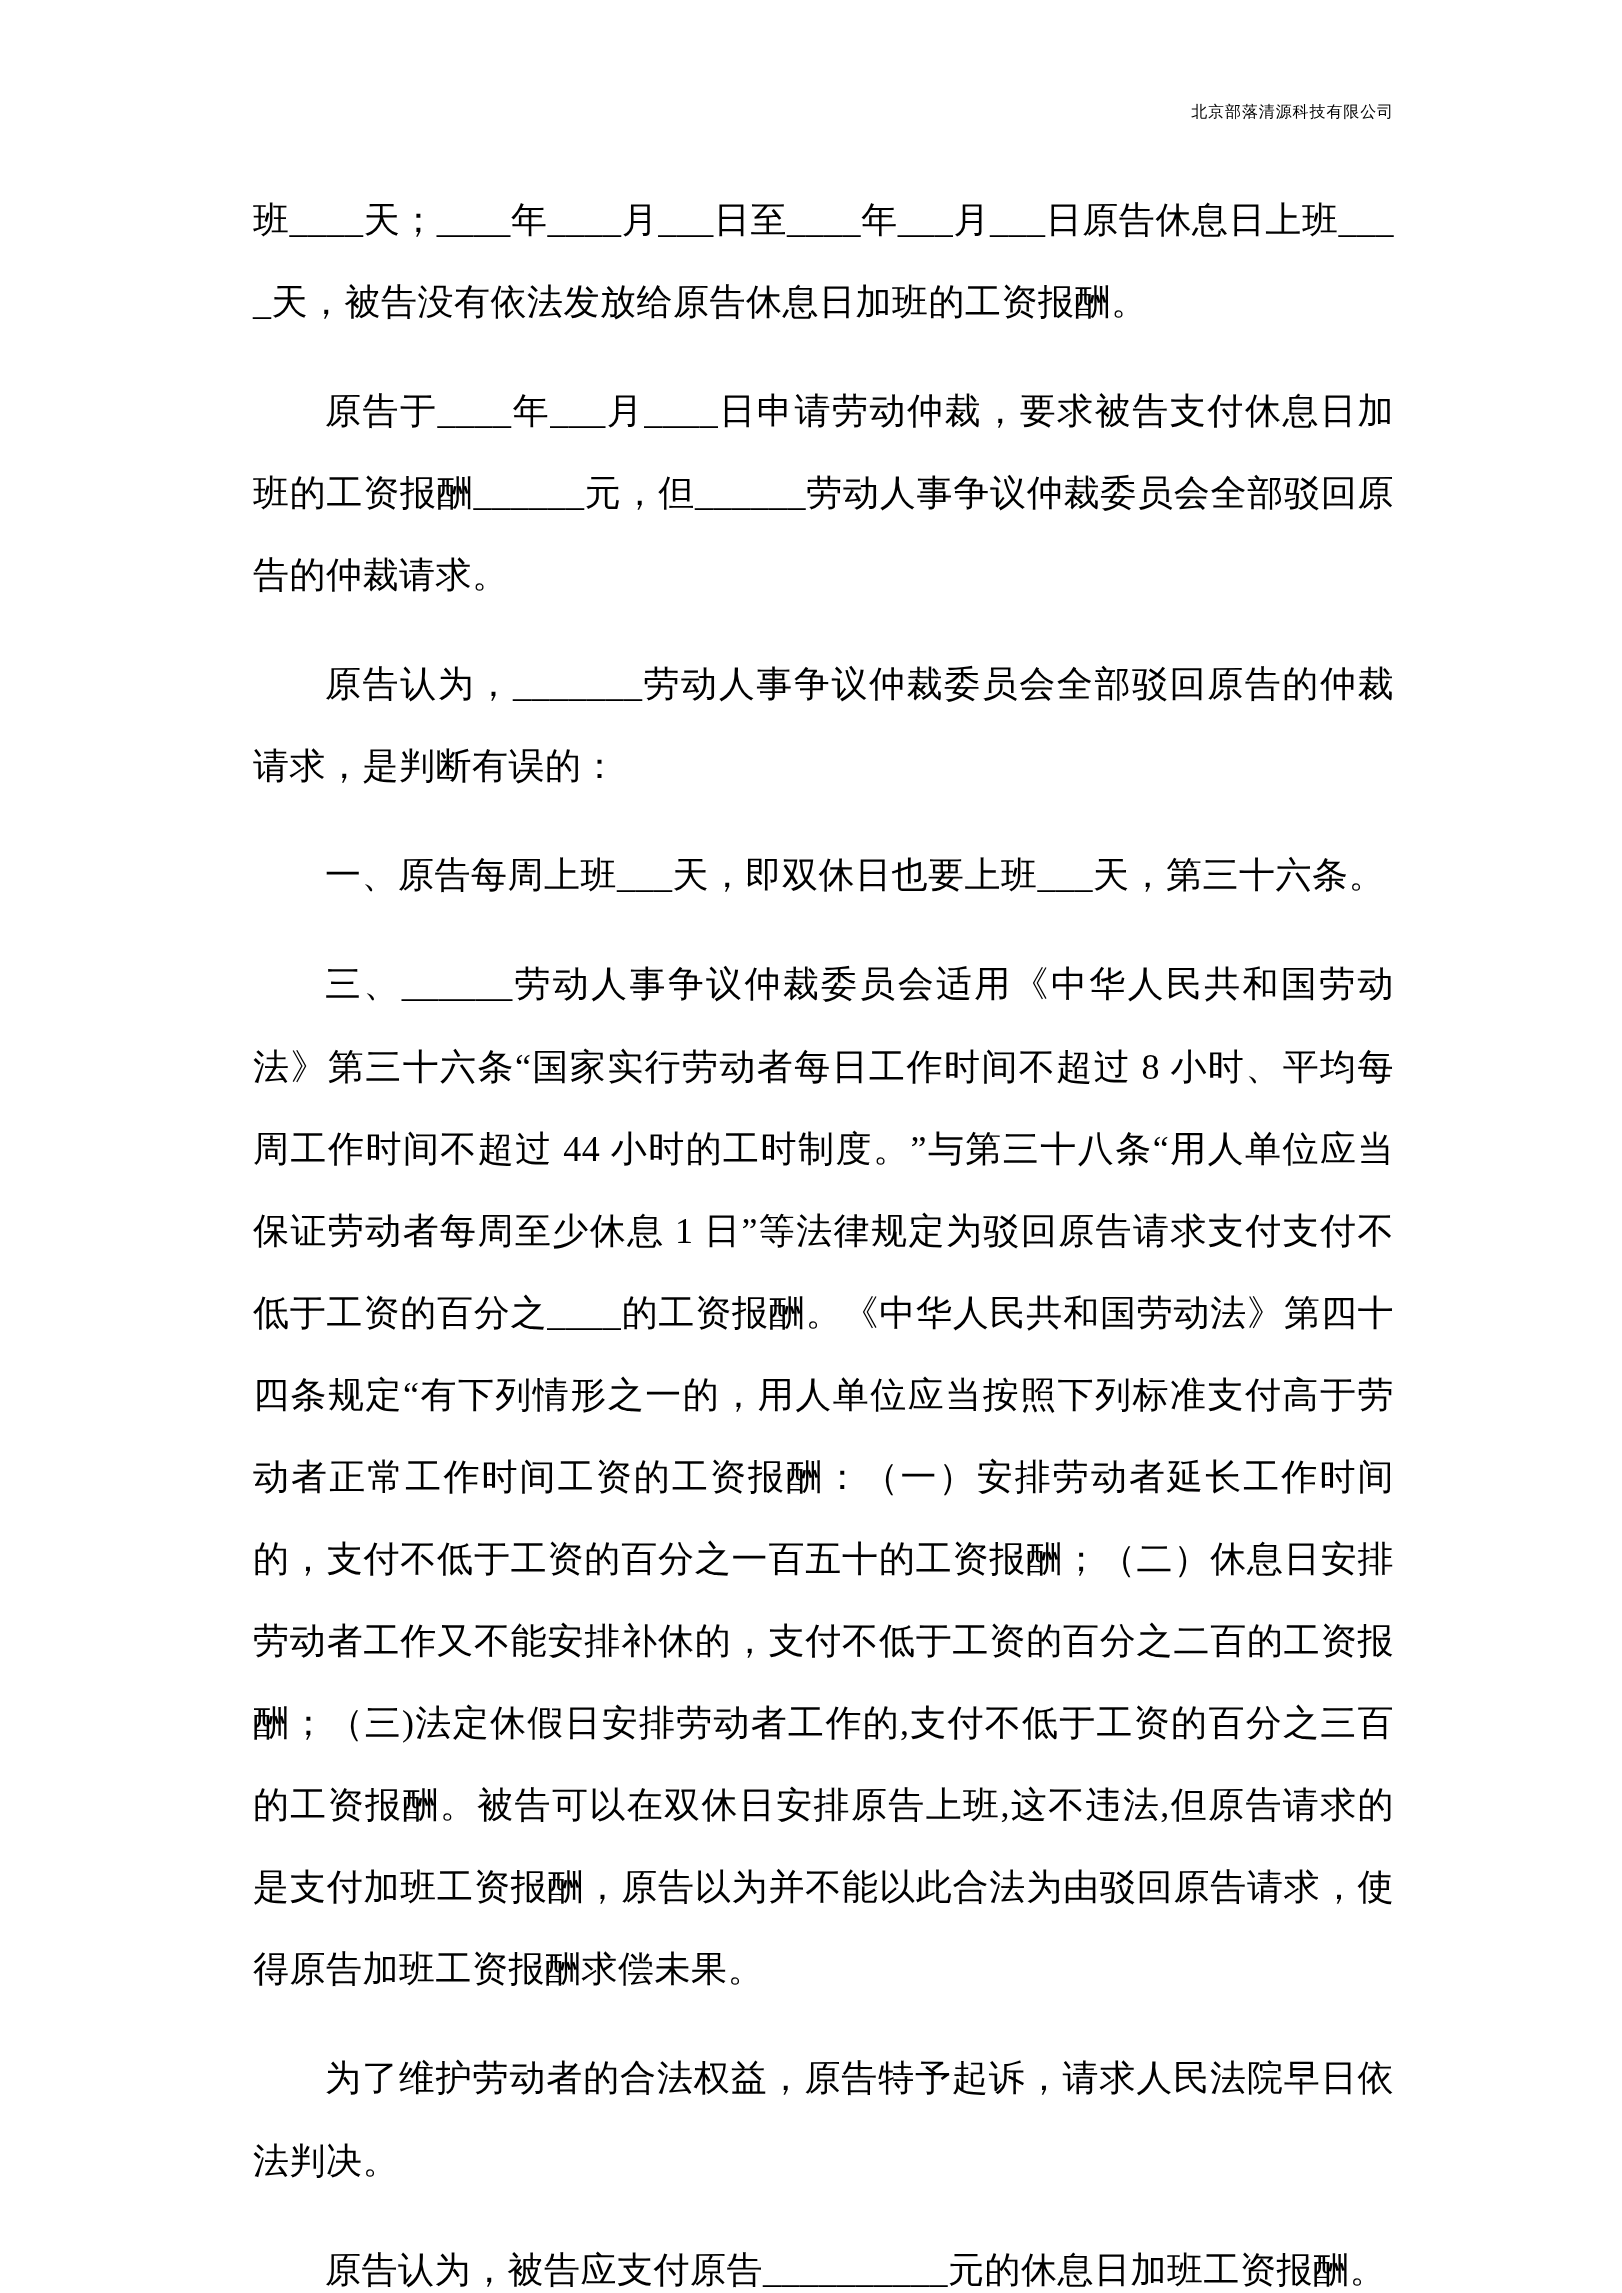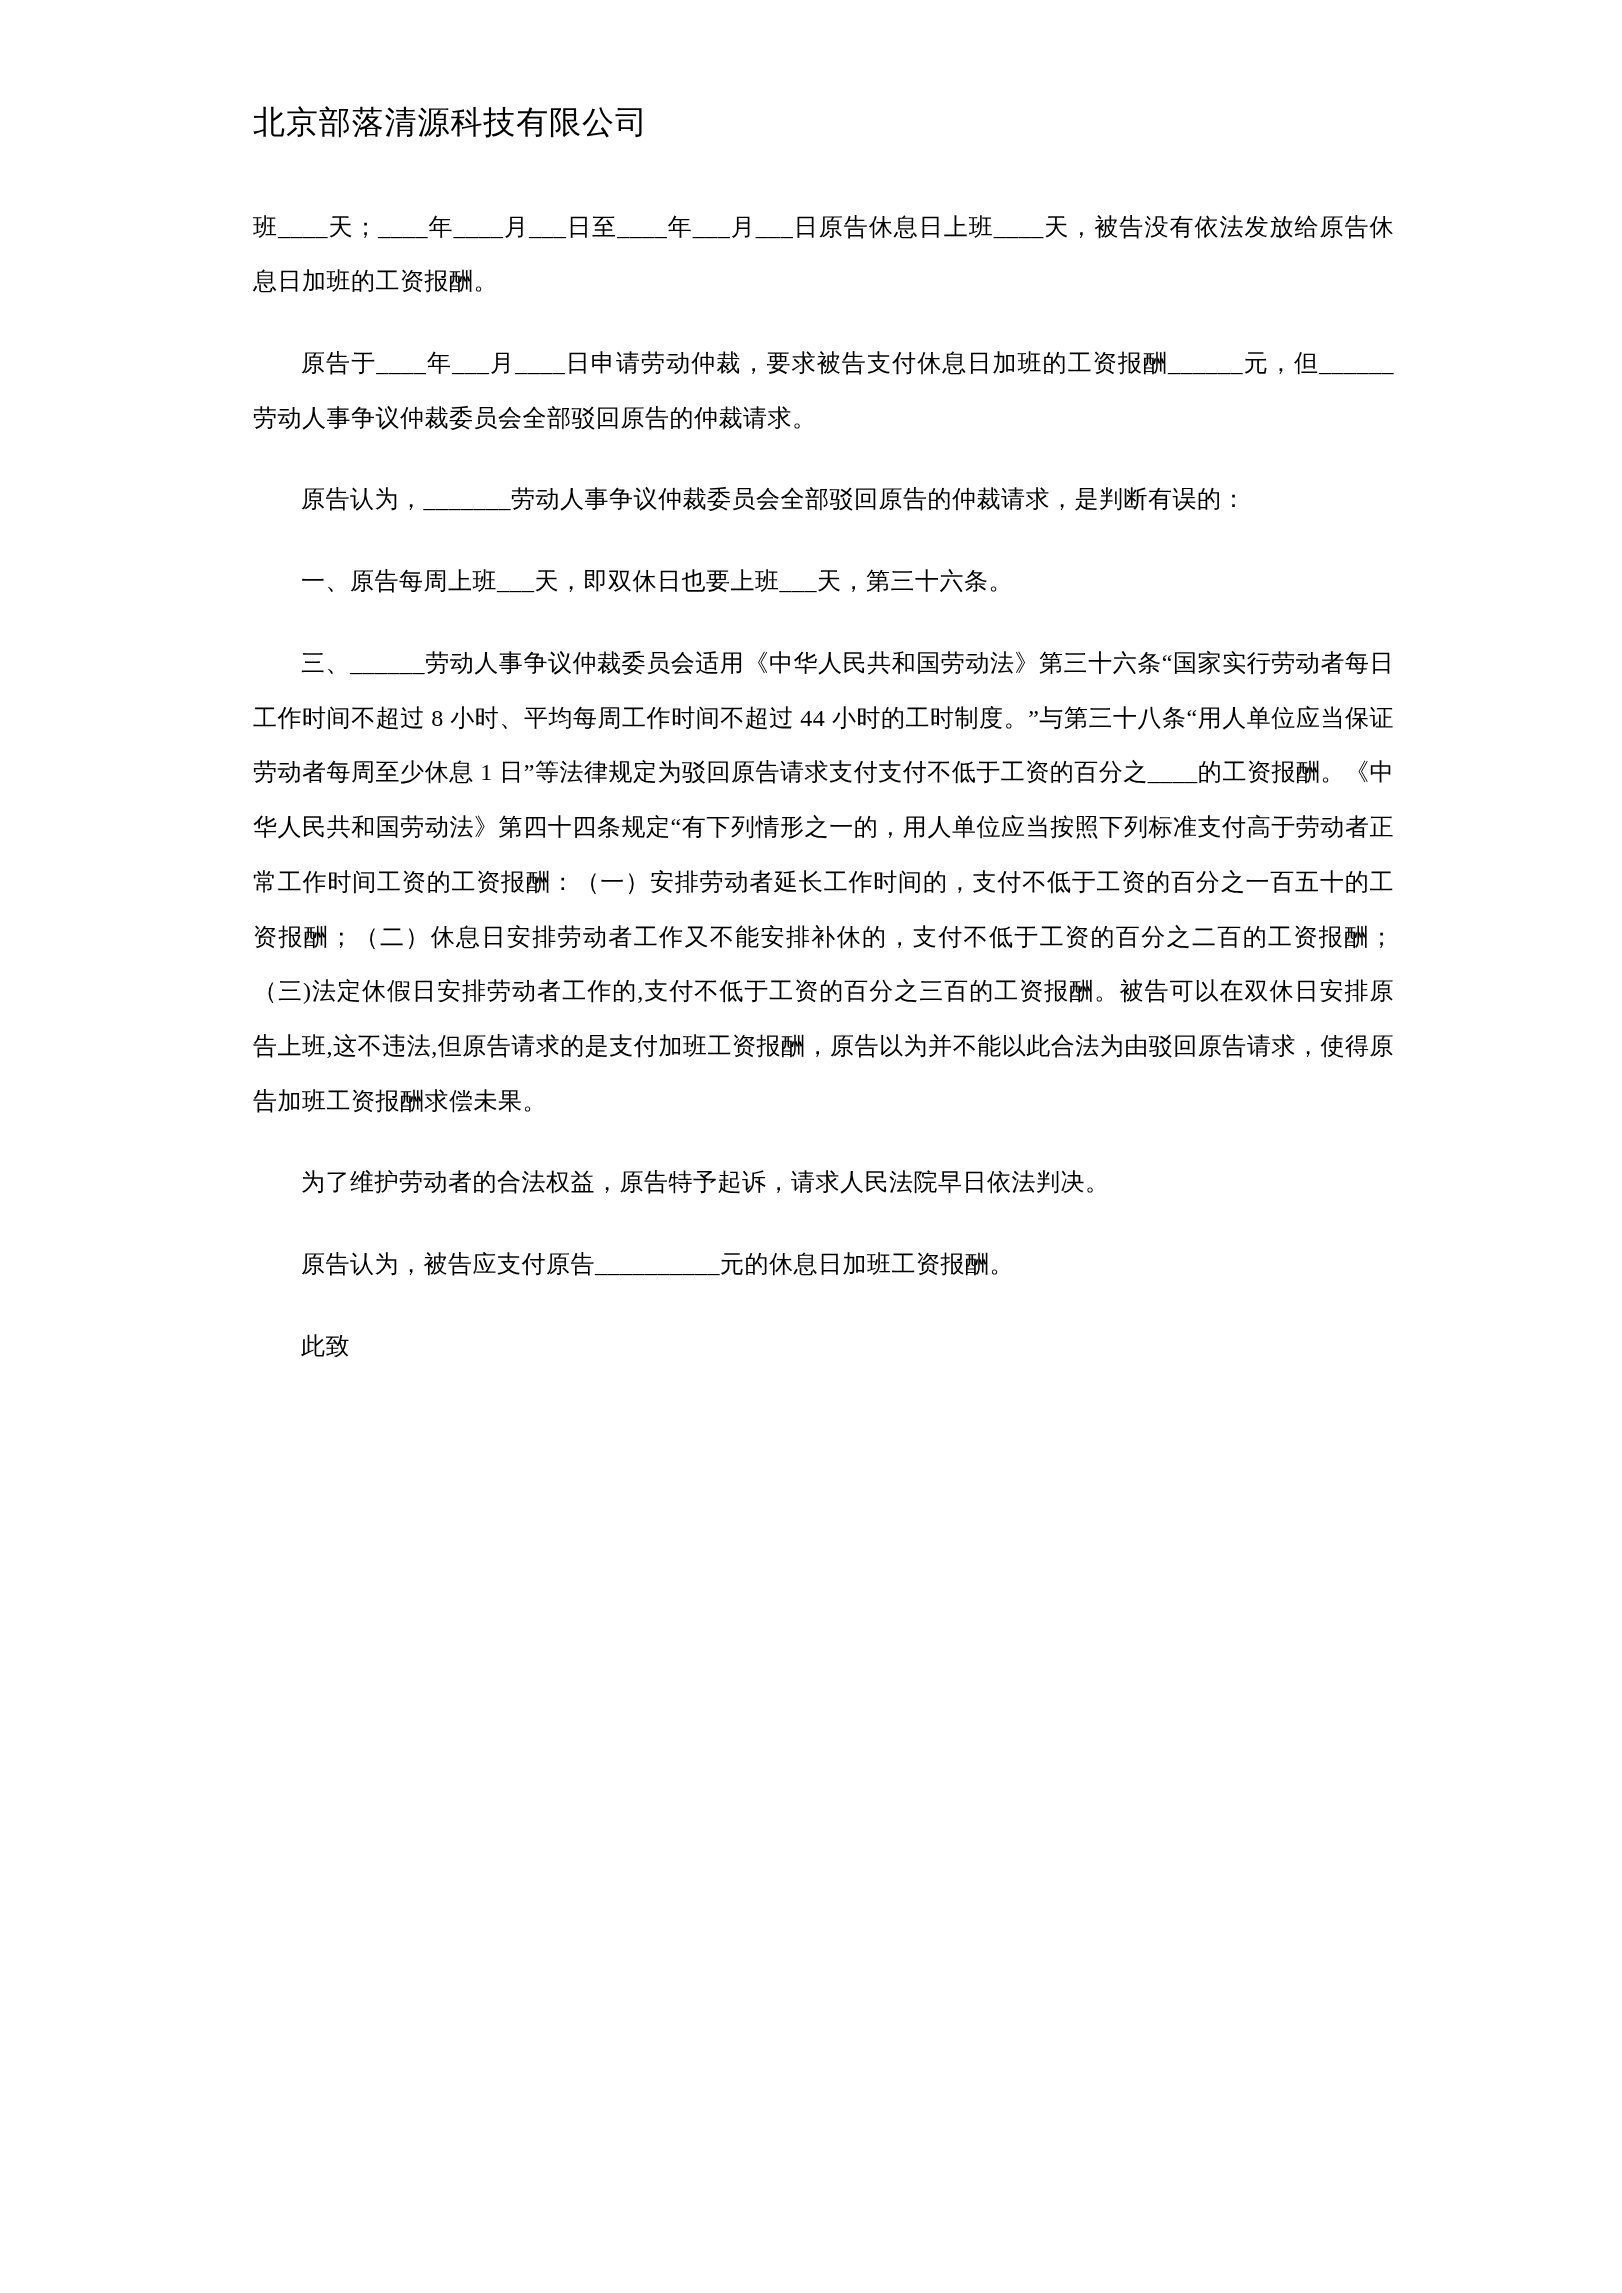--- a/index.html
+++ b/index.html
@@ -12,31 +12,31 @@
     width: 1623px;
     height: 2294px;
     background: #ffffff;
     box-sizing: border-box;
     padding: 102px 229px 0 253px;
     font-family: "Liberation Serif", "DejaVu Serif", serif;
     color: #000000;
     overflow: hidden;
   }
   .header {
-    text-align: left;
-    font-size: 32px;
+    text-align: right;
+    font-size: 16px;
     line-height: 1.3;
     margin-bottom: 56px;
     letter-spacing: 0.9px;
   }
   .content {
     width: 100%;
   }
   .para {
-    font-size: 24px;
+    font-size: 36px;
     line-height: 2.28;
     text-align: justify;
     margin: 0 0 27px 0;
     word-break: break-all;
     letter-spacing: 0.5px;
   }
   .para.indent {
     text-indent: 2em;
   }
 </style>

